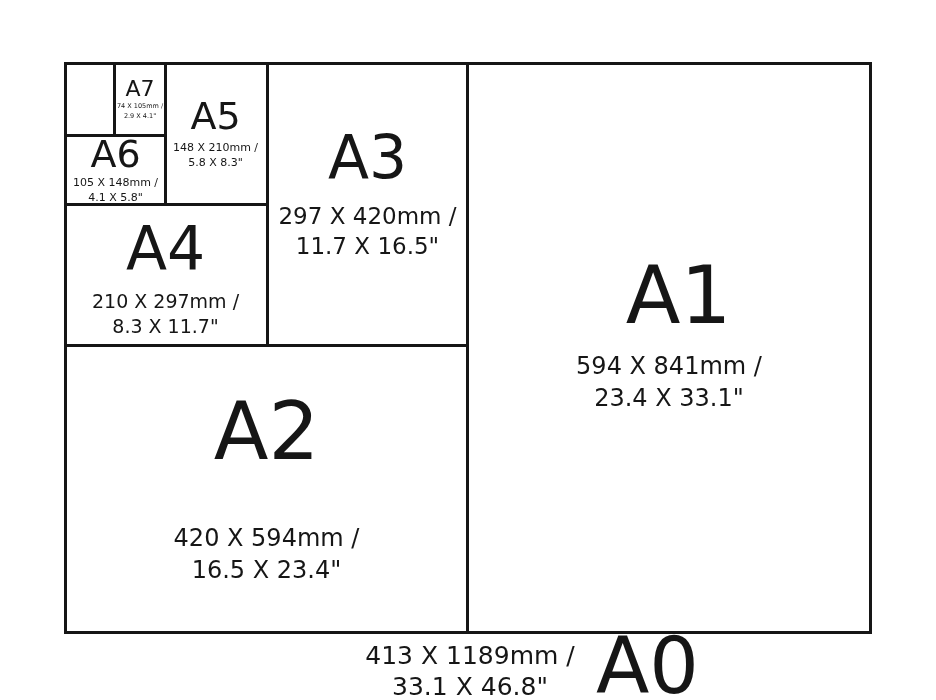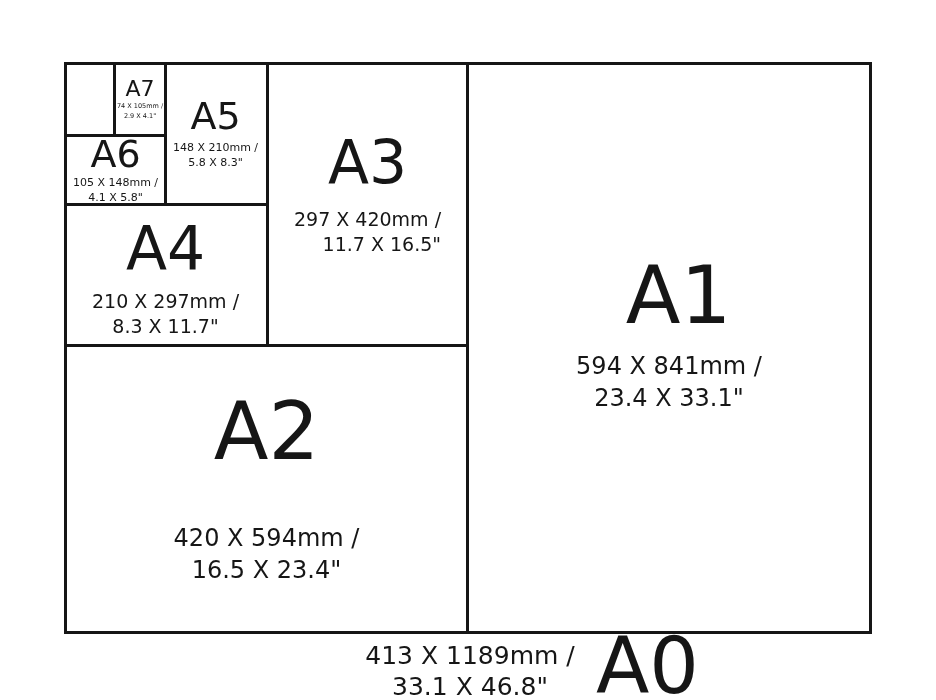--- a/index.html
+++ b/index.html
@@ -55,21 +55,21 @@
   .cell-a5{left:167px;top:65px;width:97px;height:138px;padding-bottom:0;}
   .cell-a5 .label{font-size:38px;}
   .cell-a5 .dims{font-size:11px;line-height:1.35;margin-top:6px;}
 
   .cell-a4{left:67px;top:206px;width:197px;height:138px;padding-top:6px;}
   .cell-a4 .label{font-size:60px;}
   .cell-a4 .dims{font-size:19px;line-height:1.3;margin-top:11px;}
 
   .cell-a3{left:269px;top:65px;width:197px;height:279px;padding-bottom:20px;}
   .cell-a3 .label{font-size:60px;}
-  .cell-a3 .dims{font-size:19px;line-height:1.3;margin-top:15px;text-align:right;}
+  .cell-a3 .dims{font-size:23px;line-height:1.3;margin-top:15px;}
 
   .cell-a2{left:67px;top:347px;width:399px;height:284px;gap:36px;}
   .cell-a2 .label{font-size:80px;}
   .cell-a2 .dims{font-size:24px;line-height:1.3;margin-top:15px;}
 
   .cell-a1{left:469px;top:65px;width:400px;height:566px;padding-bottom:26px;}
   .cell-a1 .label{font-size:80px;margin-left:19px;}
   .cell-a1 .dims{font-size:24px;line-height:1.3;margin-top:15px;}
 
   .cell-empty{left:67px;top:65px;width:46px;height:69px;}

